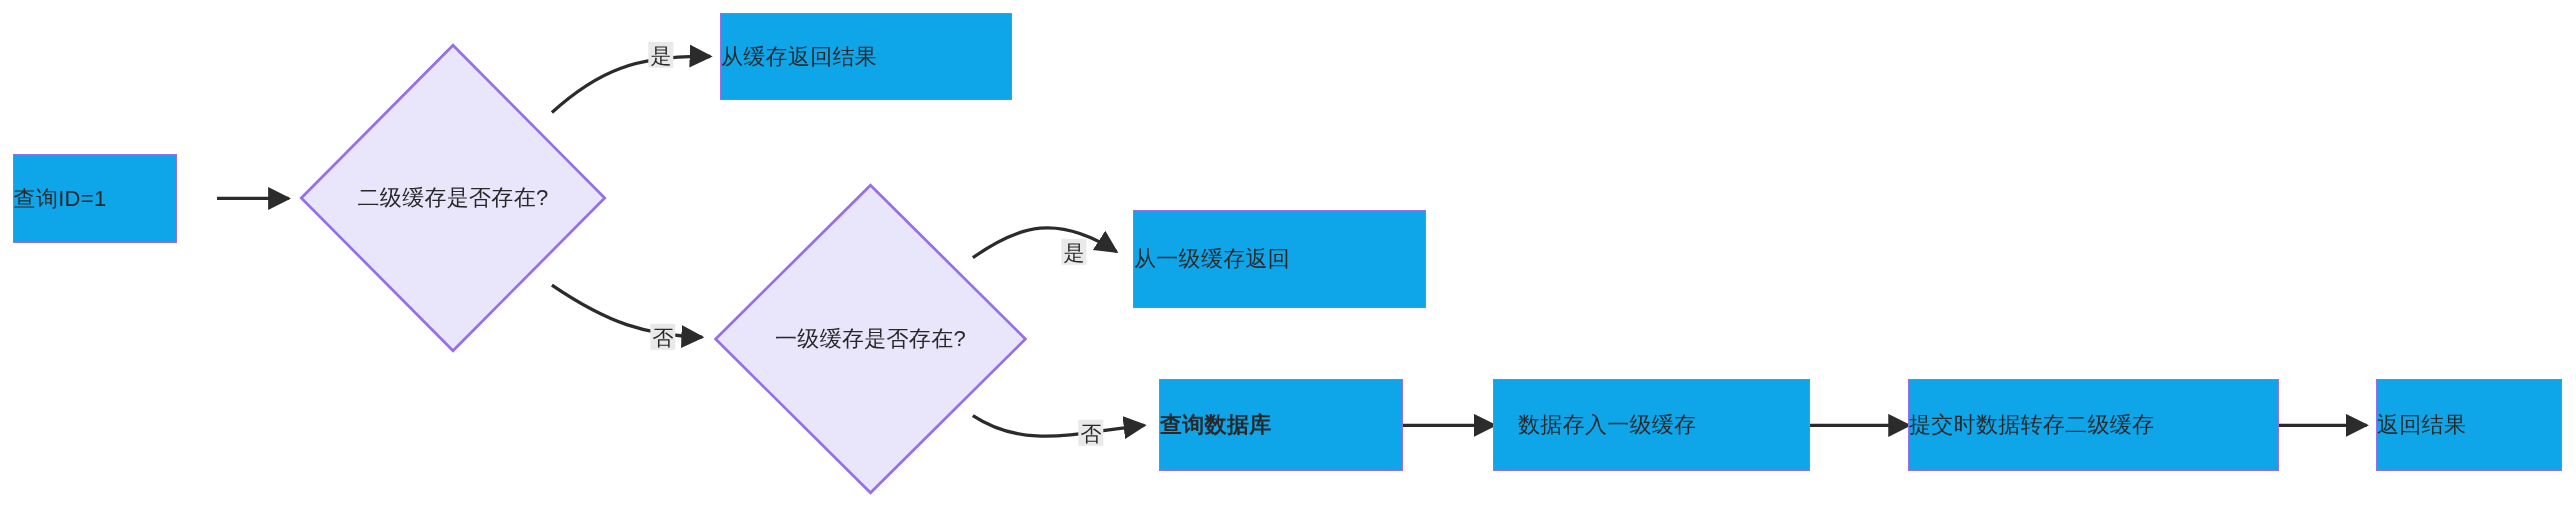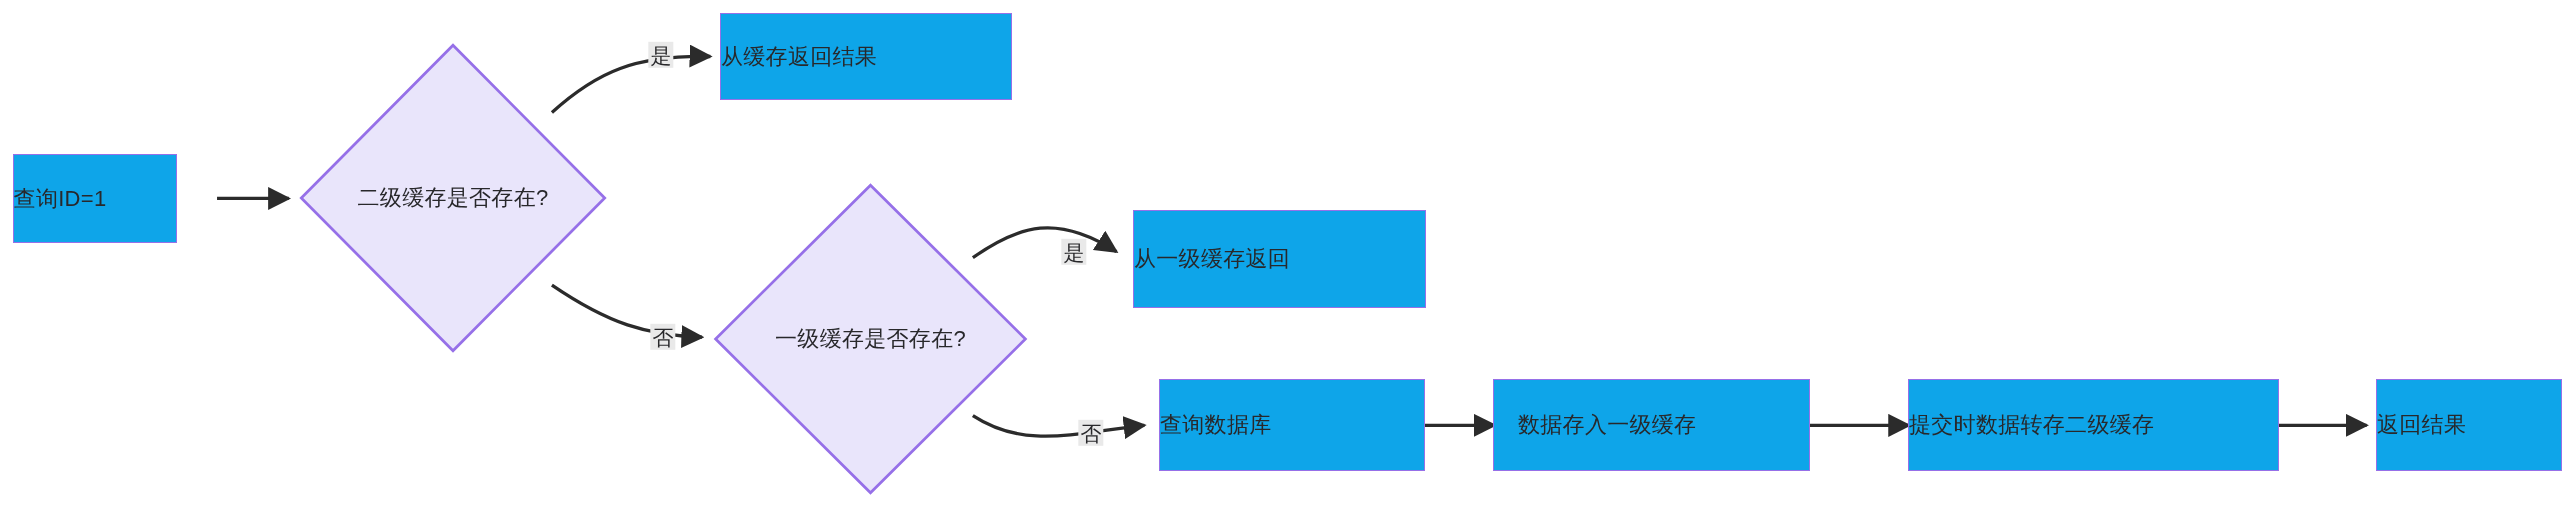--- a/index.html
+++ b/index.html
@@ -126,21 +126,21 @@
     <svg class="diamond-shape" width="315" height="312" viewBox="0 0 574 570">
       <polygon points="287,4 570,285 287,566 4,285" fill="#e9e5fb" stroke="#9670e8" stroke-width="5"></polygon>
     </svg>
     <div class="diamond-text">一级缓存是否存在?</div>
   </div>
 
   <div class="node" style="left:1125px; top:210px; width:293px; height:98px;margin-left:8px;">
     <span class="node-label">从一级缓存返回</span>
   </div>
 
-  <div class="node" style="left:1159px; top:379px; width:266px; height:92px;">
+  <div class="node" style="left:1159px; top:379px; width:244px; height:92px;font-weight:bold;">
     <span class="node-label">查询数据库</span>
   </div>
 
   <div class="node" style="left:1493px; top:379px; width:317px; height:92px;padding-left:24px;">
     <span class="node-label">数据存入一级缓存</span>
   </div>
 
   <div class="node" style="left:1908px; top:379px; width:371px; height:92px;">
     <span class="node-label">提交时数据转存二级缓存</span>
   </div>

